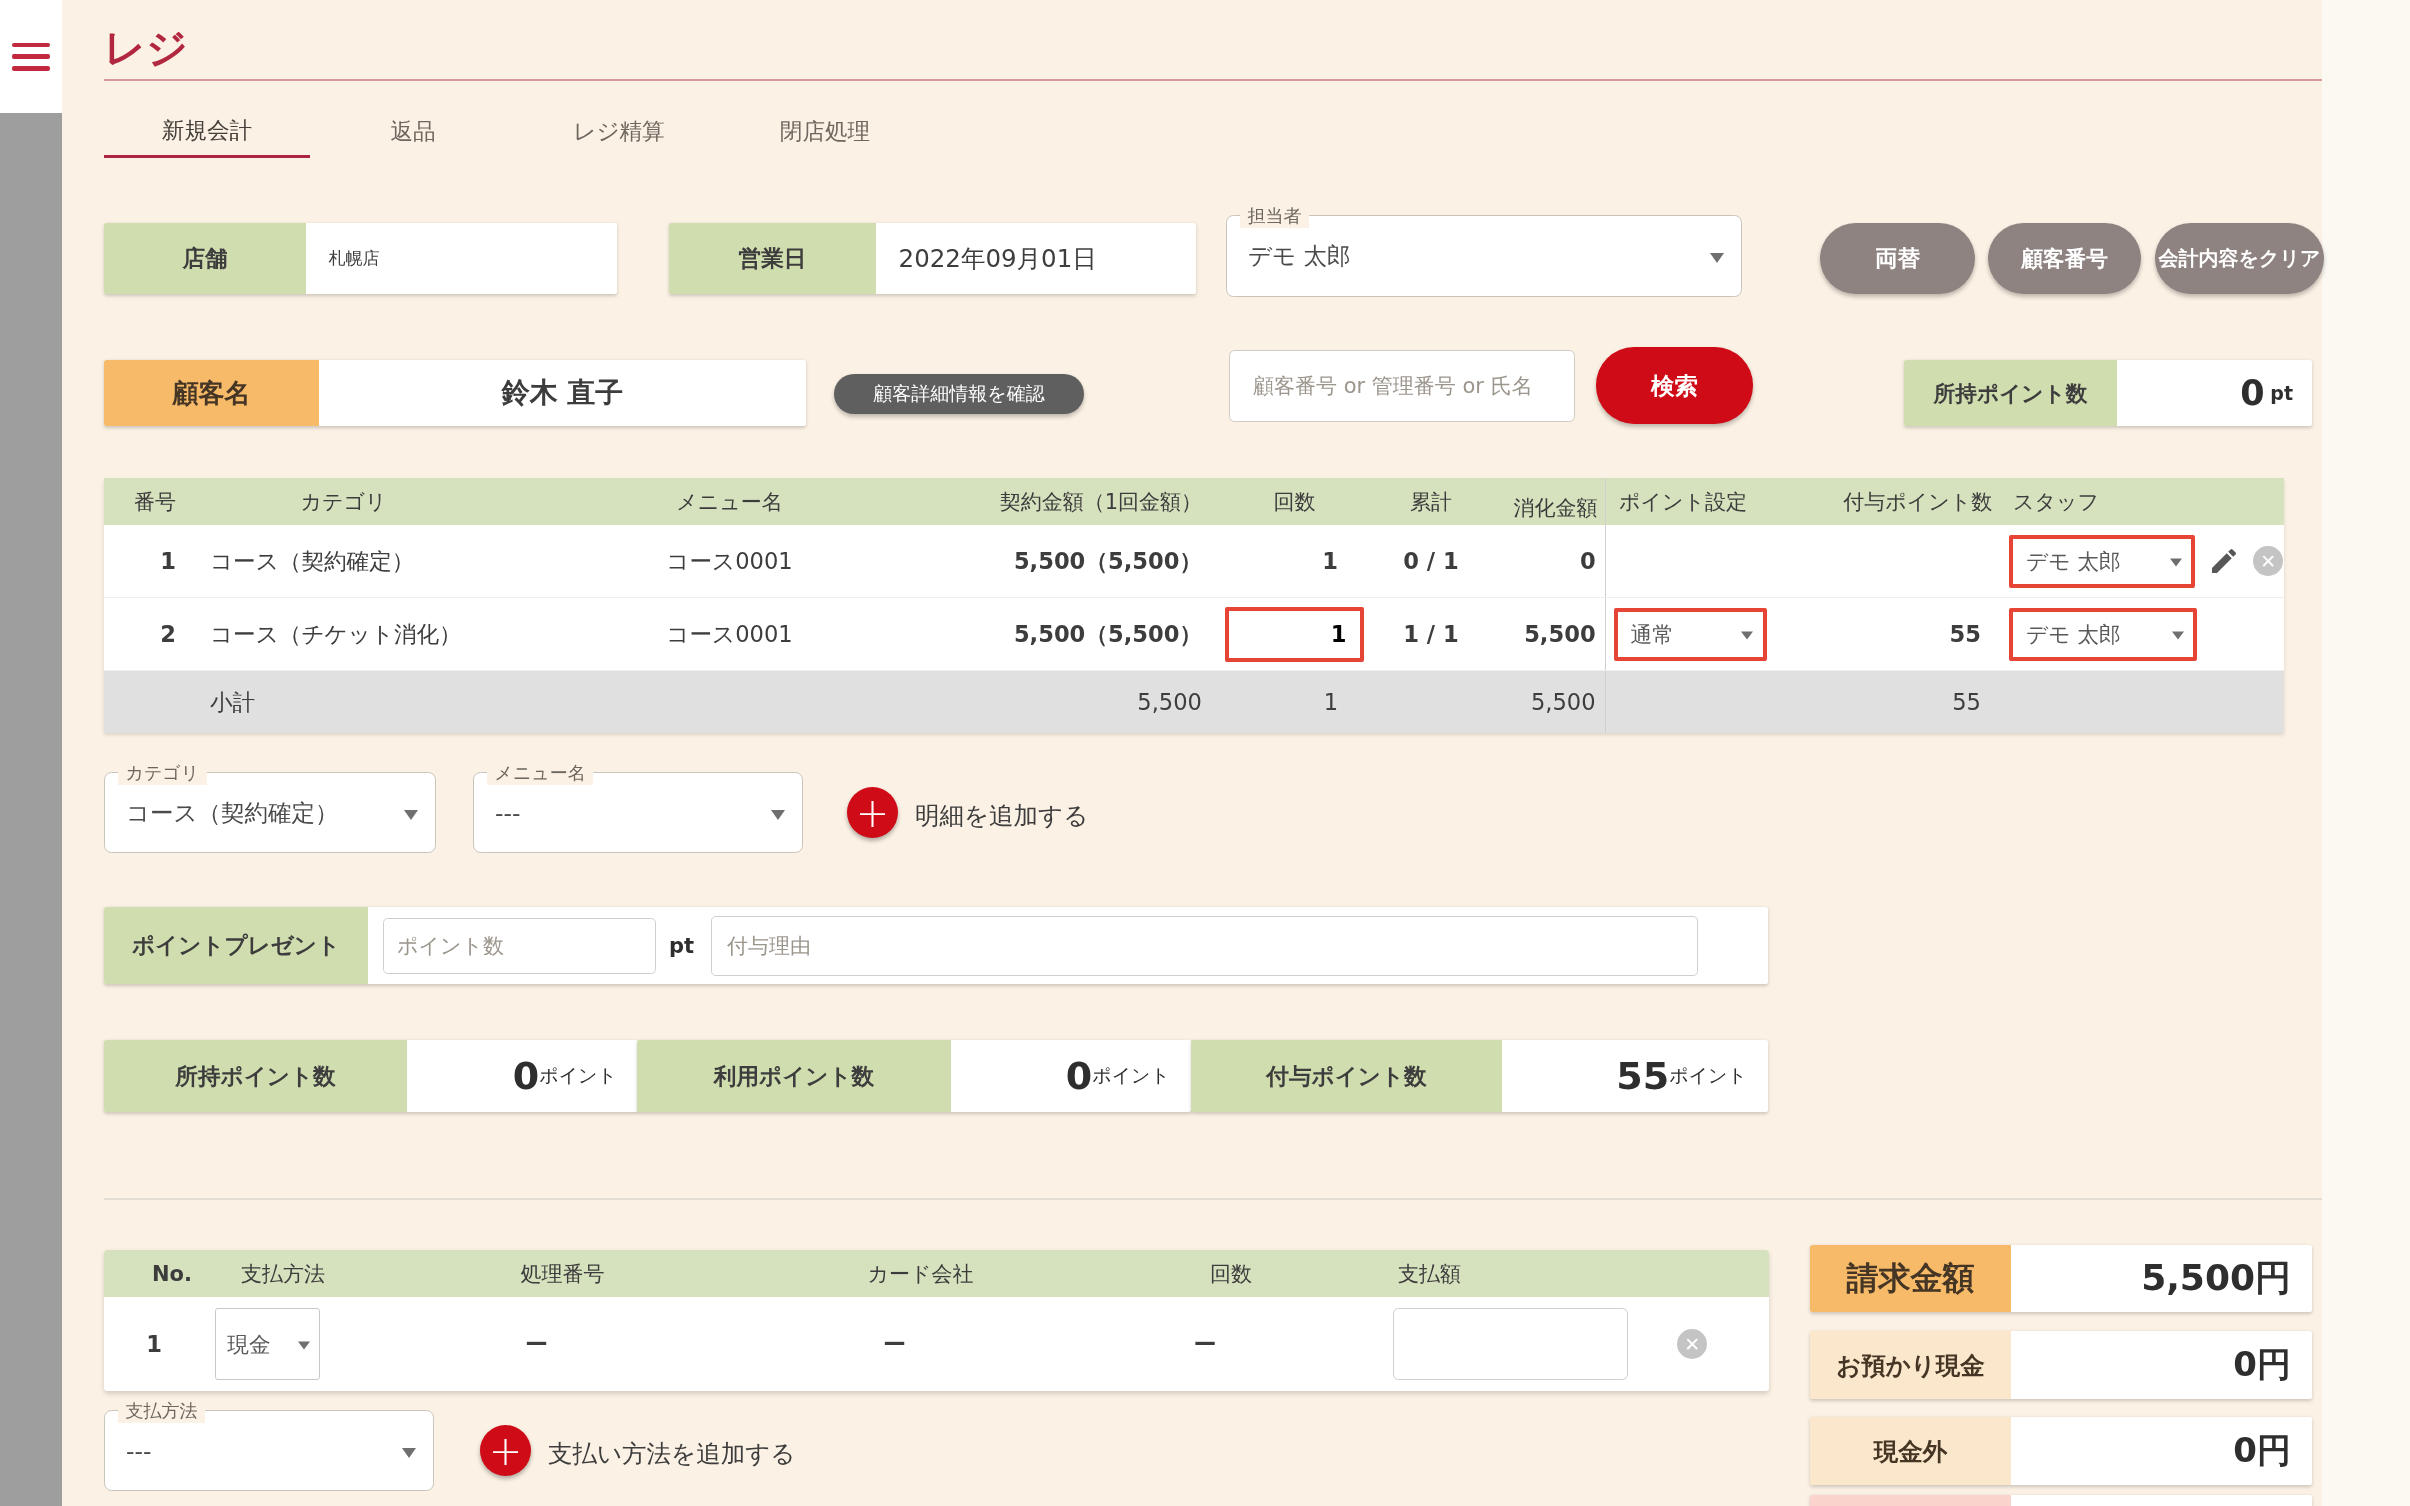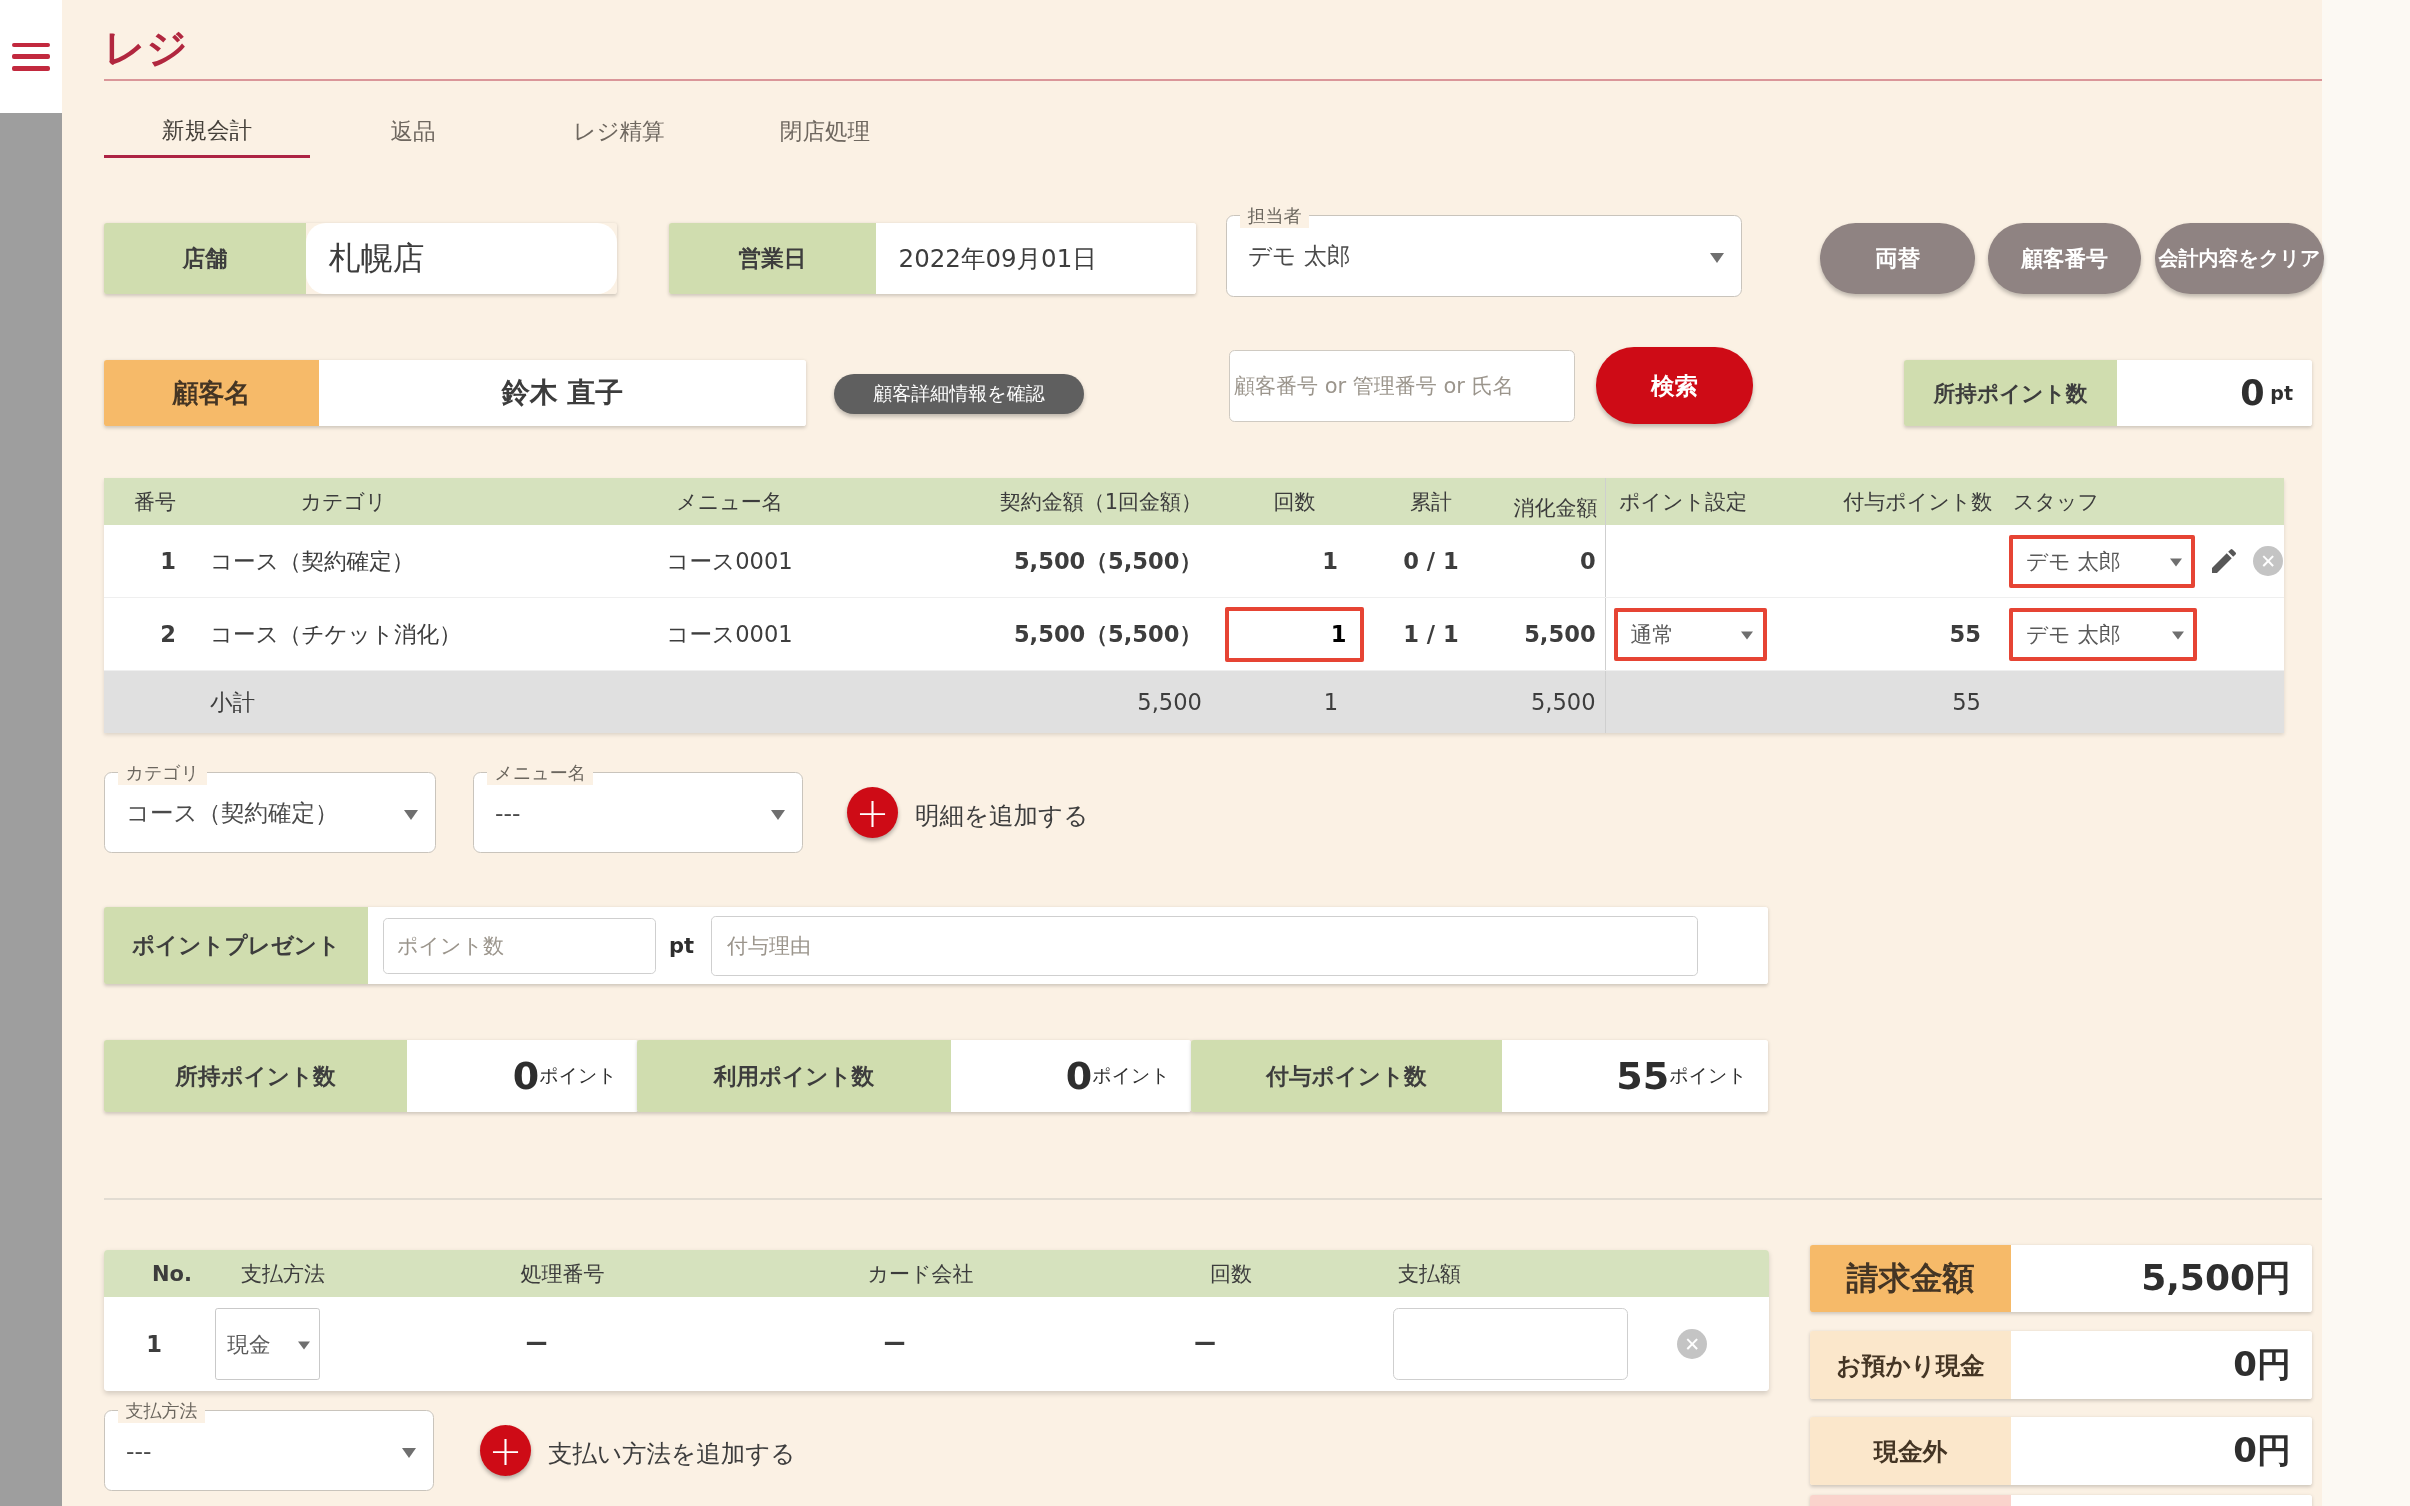--- a/index.html
+++ b/index.html
@@ -112,21 +112,21 @@
 
   <div class="tabs">
     <div class="tab active">新規会計</div>
     <div class="tab">返品</div>
     <div class="tab">レジ精算</div>
     <div class="tab">閉店処理</div>
   </div>
 
   <div class="pair" style="left:104px; top:223px; height:71px;">
     <div class="lab green" style="width:202px; font-size:22.6px;">店舗</div>
-    <div class="val" style="width:311px; padding-left:22.6px; font-size:32px;border-radius:20px;">札幌店</div>
+    <div class="val" style="width:311px; padding-left:22.6px; font-size:17px;">札幌店</div>
   </div>
   <div class="pair" style="left:669px; top:223px; height:71px;">
     <div class="lab green" style="width:207px; font-size:22.6px;">営業日</div>
     <div class="val" style="width:320px; padding-left:22.6px; font-size:24.5px;">2022年09月01日</div>
   </div>
 
   <div class="m-select" style="left:1226px; top:215px; width:516px; height:82px;">
     <span class="flabel">担当者</span>
     <span class="sval">デモ 太郎</span>
     <span class="chev"></span>
@@ -135,21 +135,21 @@
   <div class="pill mauve" style="position:absolute; left:1820px; top:223px; width:155px; height:71px; font-size:22.6px;">両替</div>
   <div class="pill mauve" style="position:absolute; left:1988px; top:223px; width:153px; height:71px; font-size:21.7px;">顧客番号</div>
   <div class="pill mauve" style="position:absolute; left:2155px; top:223px; width:169px; height:71px; font-size:20px;">会計内容をクリア</div>
 
   <div class="pair" style="left:104px; top:360px; height:66px;">
     <div class="lab orange" style="width:215px; font-size:26px;">顧客名</div>
     <div class="val" style="width:487px; justify-content:center; font-size:28px; font-weight:bold; color:#3c3c3c;">鈴木 直子</div>
   </div>
   <div class="pill" style="position:absolute; left:834px; top:374px; width:250px; height:40px; font-size:19px; background:#5F5F5F; font-weight:normal;">顧客詳細情報を確認</div>
 
-  <input style="position: absolute; left: 1229px; top: 350px; width: 346px; height: 72px; border: 1.9px solid rgb(207, 202, 194); border-radius: 5.6px; padding: 0px 4px; font-size: 21px; background: rgb(255, 255, 255);" placeholder="顧客番号 or 管理番号 or 氏名">
+  <input style="position: absolute; left: 1229px; top: 350px; width: 346px; height: 72px; border: 1.9px solid rgb(207, 202, 194); border-radius: 5.6px; padding: 0px 23px; font-size: 21px; background: rgb(255, 255, 255);" placeholder="顧客番号 or 管理番号 or 氏名">
   <div class="pill redbtn" style="position:absolute; left:1596px; top:347px; width:157px; height:77px; font-size:23.5px;">検索</div>
 
   <div class="pair" style="left:1904px; top:360px; height:66px;">
     <div class="lab green" style="width:213px; font-size:21.7px;">所持ポイント数</div>
     <div class="val" style="width:195px; justify-content:flex-end; padding-right:19px;">
       <span style="font-size:35px; font-weight:bold; color:#2e2e2e;">0</span>
       <span style="font-size:19px; font-weight:bold; margin-left:5.6px; color:#2e2e2e;">pt</span>
     </div>
   </div>
 

